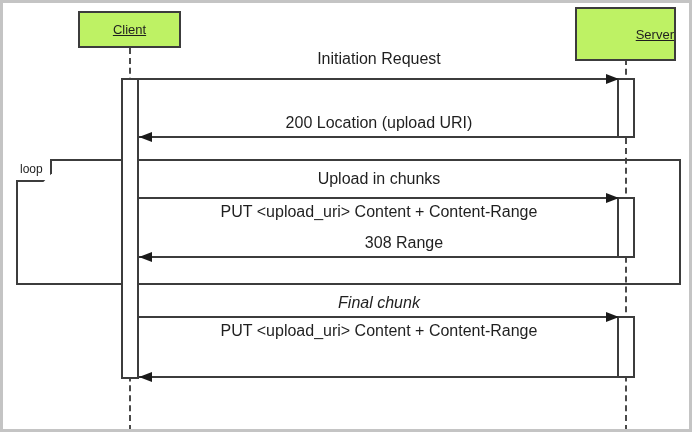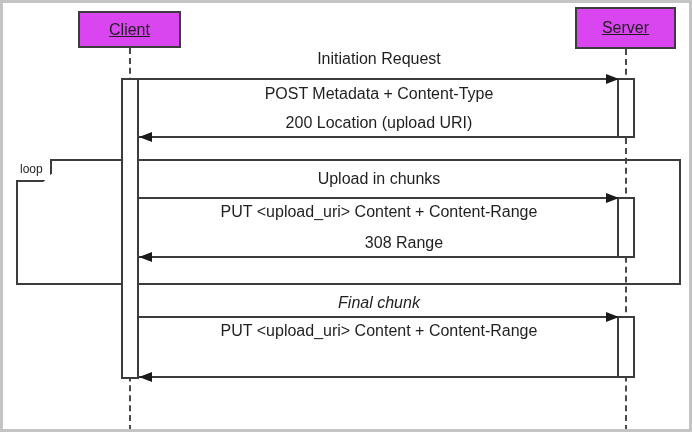--- a/index.html
+++ b/index.html
@@ -12,23 +12,23 @@
     font-family: "Liberation Sans", "DejaVu Sans", sans-serif;
     color: #1f1f1f;
     overflow: hidden;
   }
   .abs { position:absolute; }
 
   
   .participant {
     box-sizing: border-box;
     border: 2px solid #3c3c3c;
-    background: #d946ef;
+    background: #bef264;
     display: flex; align-items: center; justify-content: center;
-    font-size: 16px;
+    font-size: 13px;
     z-index: 6;
   }
   .participant span { text-decoration: underline; }
 
   
   .lifeline {
     width: 0;
     border-left: 2px dashed #4a4a4a;
     z-index: 1;
   }
@@ -95,28 +95,27 @@
   <div class="abs frame-operator" style="left:13px; top:156px; width:36px; height:23px;">loop</div>
 
   <div class="abs activation" style="left:118px; top:75px; width:18px; height:301px;"></div>
   <div class="abs activation" style="left:614px; top:75px; width:18px; height:60px;"></div>
   <div class="abs activation" style="left:614px; top:194px; width:18px; height:61px;"></div>
   <div class="abs activation" style="left:614px; top:313px; width:18px; height:62px;"></div>
 
   <div class="abs participant" style="left:75px; top:8px; width:103px; height:37px;">
     <span>Client</span>
   </div>
-  <div class="abs participant" style="left:572px; top:4px; width:101px; height:42px;">
+  <div class="abs participant" style="left:572px; top:4px; width:101px; height:54px;justify-content:flex-end;">
     <span>Server</span>
   </div>
 
   <div class="abs msg-label" style="top:47px;">Initiation Request</div>
   <div class="abs msg-line" style="left:136px; top:75px; width:480px;"></div>
   <div class="abs arrow-r" style="left:603px; top:71px;"></div>
-  <div class="abs msg-label" style="top:82px;">POST Metadata + Content-Type</div>
   <div class="abs msg-label" style="top:111px;">200 Location (upload URI)</div>
   <div class="abs msg-line" style="left:136px; top:133px; width:480px;"></div>
   <div class="abs arrow-l" style="left:136px; top:129px;"></div>
 
   <div class="abs msg-label" style="top:167px;">Upload in chunks</div>
   <div class="abs msg-line" style="left:136px; top:194px; width:480px;"></div>
   <div class="abs arrow-r" style="left:603px; top:190px;"></div>
   <div class="abs msg-label" style="top:200px;">PUT &lt;upload_uri&gt; Content + Content-Range</div>
   <div class="abs msg-label" style="top:231px;padding-left:25px;">308 Range</div>
   <div class="abs msg-line" style="left:136px; top:253px; width:480px;"></div>

